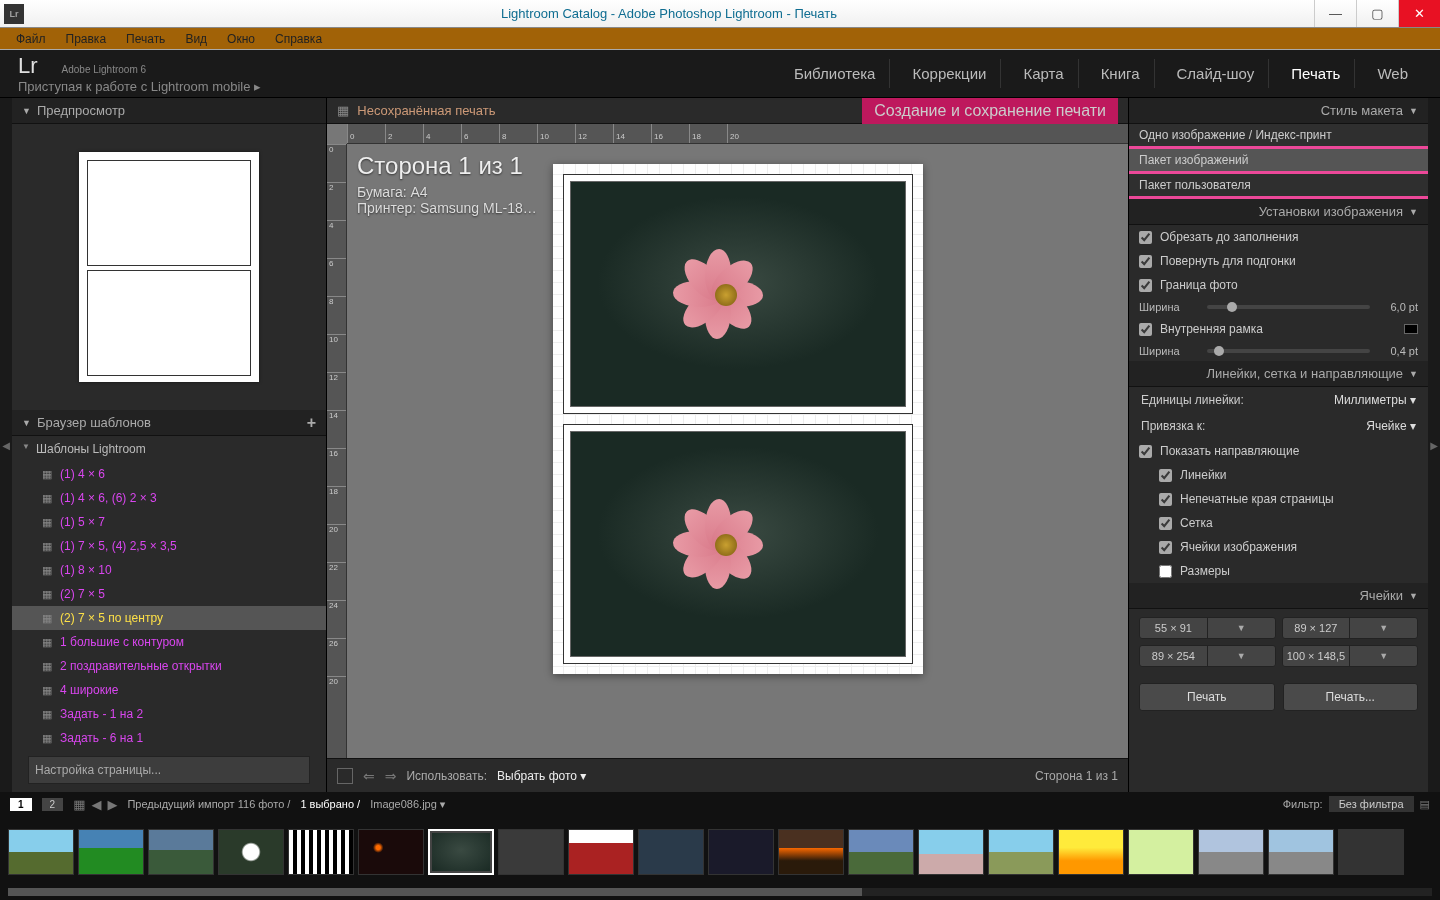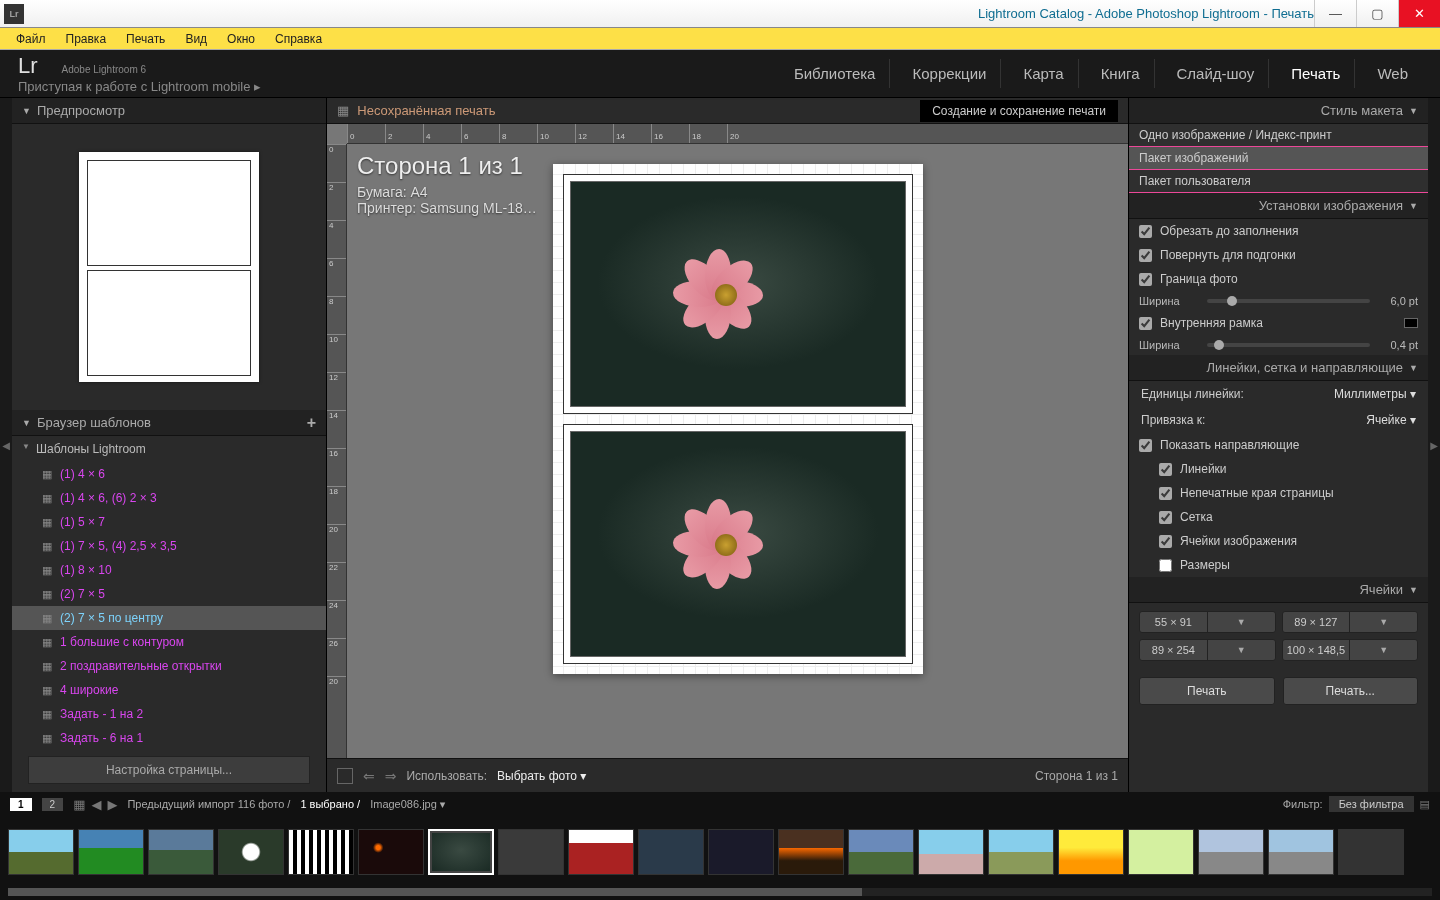--- a/index.html
+++ b/index.html
@@ -1,23 +1,23 @@
 <!DOCTYPE html>
 <html><head>
 <meta charset="utf-8">
 <style>
 *{margin:0;padding:0;box-sizing:border-box;font-family:"Segoe UI",Arial,sans-serif;user-select:none}
 body{width:1440px;height:900px;background:#000;overflow:hidden;font-size:12px;color:#ccc}
 .titlebar{height:28px;background:linear-gradient(#fff,#f0f0f0);border-bottom:1px solid #888;display:flex;align-items:center;position:relative}
 .lr-ico{width:20px;height:20px;background:#333;color:#a0a0a0;display:flex;align-items:center;justify-content:center;font-size:9px;margin-left:4px;font-weight:bold}
-.titlebar-title{flex:1;text-align:right;color:#0f6d91;font-size:13px}
+.titlebar-title{flex:1;text-align:center;color:#0f6d91;font-size:13px}
 .win-btns{display:flex;height:100%}
 .win-btn{width:42px;height:100%;display:flex;align-items:center;justify-content:center;border-left:1px solid #ccc;color:#444;font-size:13px}
 .win-close{background:#e81123;color:#fff}
-.menubar{height:22px;background:#fde047;display:flex;align-items:center;padding-left:6px;border-bottom:1px solid #aaa}
+.menubar{height:22px;background:#a16207;display:flex;align-items:center;padding-left:6px;border-bottom:1px solid #aaa}
 .menubar span{padding:2px 10px;color:#222;font-size:12px}
 .app{height:850px;background:#111;display:flex;flex-direction:column}
 .topbar{height:48px;background:#1a1a1a;display:flex;align-items:center;padding:0 18px;border-bottom:1px solid #000}
 .lr-logo{font-size:22px;font-weight:300;color:#e0e0e0;margin-right:14px}
 .lr-logo-sub{font-size:10px;color:#888}
 .lr-sub{font-size:13px;color:#888}
 .tabs{margin-left:auto;display:flex;align-items:flex-start;gap:8px}
 .tab{padding:6px 14px;color:#bbb;font-size:15px;border-right:1px solid #333}
 .tab:last-child{border-right:none}
 .tab.active{color:#fff}
@@ -30,27 +30,27 @@
 .panel-hdr.right .tri{margin-left:6px;margin-right:0}
 .preview-box{padding:28px 35px;display:flex;justify-content:center}
 .preview-page{width:180px;height:230px;background:#fff;padding:8px;box-shadow:0 0 3px rgba(0,0,0,.5)}
 .preview-cell{width:100%;height:106px;border:1px solid #333;margin-bottom:4px}
 .hdr-add{margin-left:auto;font-size:16px;font-weight:bold}
 .tpl-tree{flex:1;overflow-y:auto;background:#2a2a2a}
 .tpl-folder{padding:6px 10px 6px 24px;color:#bbb;font-size:12px;position:relative}
 .tpl-folder::before{content:"▼";position:absolute;left:10px;font-size:8px;color:#888}
 .tpl-item{padding:4px 10px 4px 48px;color:#d946ef;font-size:12px;position:relative;line-height:16px}
 .tpl-item::before{content:"▦";position:absolute;left:30px;color:#888;font-size:11px}
-.tpl-item.sel{background:#555;color:#7dd3fc}
+.tpl-item.sel{background:#555;color:#fde047}
 .btn-row{padding:8px 16px;display:flex}
-.side-btn{flex:1;background:#3d3d3d;border:1px solid #222;color:#aaa;padding:6px;text-align:center;font-size:12px}
+.side-btn{flex:1;background:#3d3d3d;border:1px solid #222;color:#aaa;padding:6px;font-size:12px}
 .center{flex:1;display:flex;flex-direction:column;background:#3a3a3a;min-width:0}
 .center-top{height:26px;background:#2a2a2a;display:flex;align-items:center;padding:0 10px;color:#ddd;font-size:13px;border-bottom:1px solid #111}
 .center-top .unsaved{color:#c97}
-.center-top-right{margin-left:auto;background:#000000;padding:4px 12px;font-size:12px;color:#ccc}
+.center-top-right{margin-left:auto;background:#be185d;padding:4px 12px;font-size:16px;color:#ccc}
 .canvas-wrap{flex:1;background:#777;position:relative;overflow:hidden;display:flex}
 .ruler-h{position:absolute;top:0;left:20px;right:0;height:20px;background:#555;border-bottom:1px solid #333;display:flex;font-size:8px;color:#ccc}
 .ruler-v{position:absolute;top:20px;left:0;width:20px;bottom:0;background:#555;border-right:1px solid #333}
 .ruler-h div{flex:0 0 38px;border-left:1px solid #888;padding-left:2px;padding-top:8px}
 .ruler-v div{height:38px;border-top:1px solid #888;font-size:8px;color:#ccc;padding-left:2px}
 .canvas-inner{position:absolute;top:20px;left:20px;right:0;bottom:0;display:flex;align-items:flex-start;justify-content:center;padding-top:20px}
 .page-info{position:absolute;top:28px;left:30px;color:#eee;z-index:5;text-shadow:0 1px 2px rgba(0,0,0,.6)}
 .page-info h2{font-size:24px;font-weight:400;margin-bottom:4px}
 .page-info p{font-size:14px;color:#ddd}
 .paper{width:370px;height:510px;background:#fff;box-shadow:0 2px 8px rgba(0,0,0,.4);padding:10px;display:flex;flex-direction:column;gap:10px;background-image:linear-gradient(#eee 1px,transparent 1px),linear-gradient(90deg,#eee 1px,transparent 1px);background-size:12px 12px;background-position:10px 10px}
@@ -64,21 +64,21 @@
 .p4{transform:rotate(135deg)}
 .p5{transform:rotate(180deg)}
 .p6{transform:rotate(225deg)}
 .p7{transform:rotate(270deg)}
 .p8{transform:rotate(315deg)}
 .fcenter{position:absolute;width:22px;height:22px;background:radial-gradient(#c9a030,#7a5a10);border-radius:50%;left:47px;top:40px}
 .center-bot{height:34px;background:#2a2a2a;display:flex;align-items:center;padding:0 10px;border-top:1px solid #111;color:#aaa;font-size:12px;gap:10px}
 .sq-check{width:16px;height:16px;border:1px solid #666}
 .nav-arr{font-size:14px;color:#777}
 .center-bot-right{margin-left:auto}
-.r-item{padding:4px 10px;background:#2f2f2f;font-size:12px;color:#ccc;border-bottom:1px solid #ec4899}
+.r-item{padding:4px 10px;background:#2f2f2f;font-size:12px;color:#ccc;border-bottom:3px solid #ec4899}
 .r-item.sel{background:#555}
 .r-check{display:flex;align-items:center;gap:8px;padding:5px 10px;color:#ccc;font-size:12px}
 .r-check input{accent-color:#aaa}
 .r-slider-row{display:flex;align-items:center;padding:4px 10px;gap:8px;font-size:11px;color:#bbb}
 .r-slider-row .lbl{width:60px}
 .r-slider-row .track{flex:1;height:4px;background:#444;border-radius:2px;position:relative}
 .r-slider-row .thumb{position:absolute;width:10px;height:10px;background:#aaa;border-radius:50%;top:-3px}
 .r-slider-row .val{width:40px;text-align:right}
 .r-drop-row{display:flex;align-items:center;justify-content:space-between;padding:6px 12px;font-size:12px;color:#ccc}
 .r-drop-val{color:#ddd}

